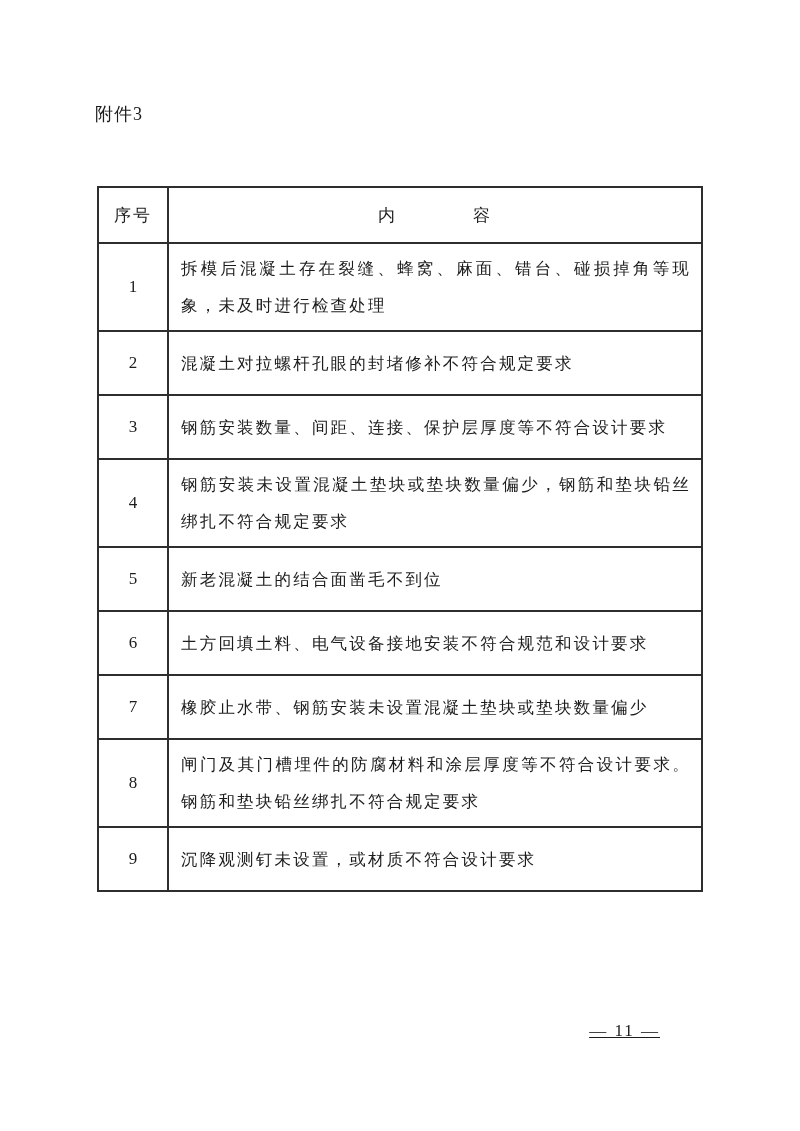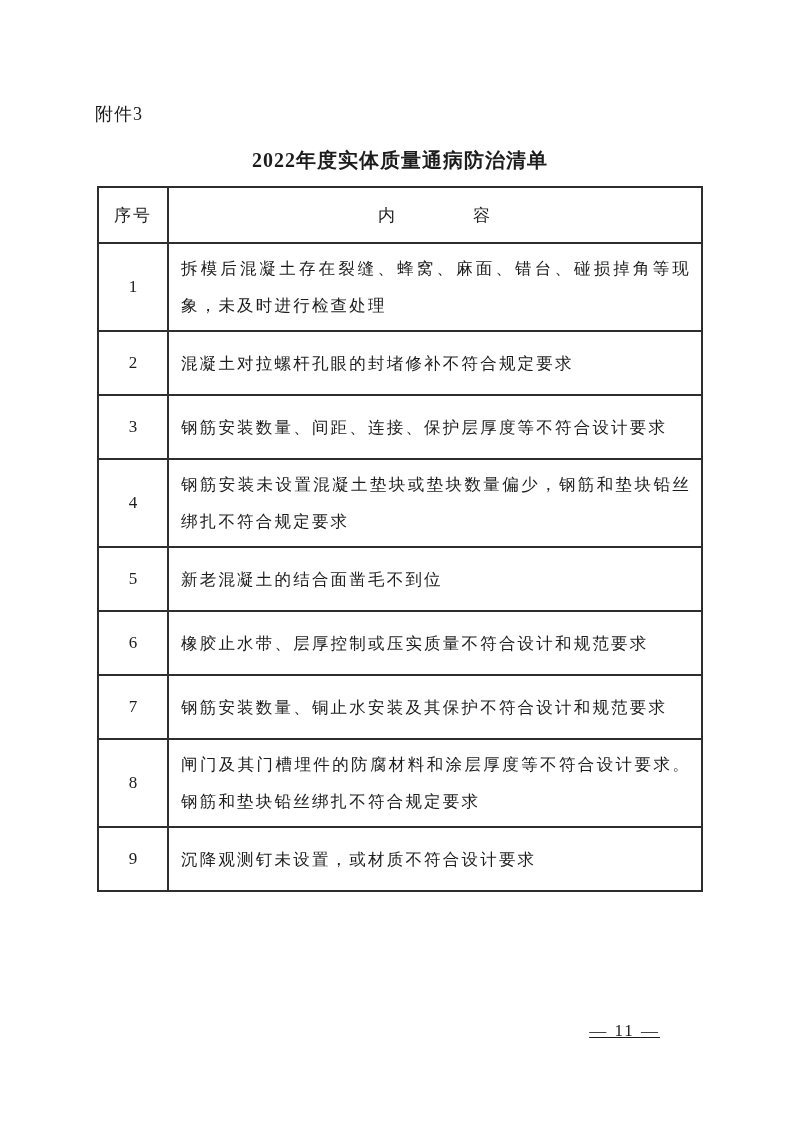--- a/index.html
+++ b/index.html
@@ -76,21 +76,20 @@
     text-decoration: underline;
   }
 </style>
 </head>
 <body>
 
 <div class="page">
 
   <div class="attachment-label">附件3</div>
 
-  <div class="doc-title">2022年度实体质量通病防治清单</div>
 
   <table class="issues-table">
     <colgroup>
       <col class="col-no">
       <col class="col-content">
     </colgroup>
     <thead>
       <tr>
         <th>序号</th>
         <th>内　　　　容</th>
@@ -112,25 +111,25 @@
       <tr>
         <td class="cell-no">4</td>
         <td class="cell-content">钢筋安装未设置混凝土垫块或垫块数量偏少，钢筋和垫块铅丝绑扎不符合规定要求</td>
       </tr>
       <tr>
         <td class="cell-no">5</td>
         <td class="cell-content">新老混凝土的结合面凿毛不到位</td>
       </tr>
       <tr>
         <td class="cell-no">6</td>
-        <td class="cell-content">橡胶止水带、层厚控制或压实质量不符合设计和规范要求</td>
+        <td class="cell-content">土方回填土料、电气设备接地安装不符合规范和设计要求</td>
       </tr>
       <tr>
         <td class="cell-no">7</td>
-        <td class="cell-content">钢筋安装数量、铜止水安装及其保护不符合设计和规范要求</td>
+        <td class="cell-content">橡胶止水带、钢筋安装未设置混凝土垫块或垫块数量偏少</td>
       </tr>
       <tr>
         <td class="cell-no">8</td>
         <td class="cell-content">闸门及其门槽埋件的防腐材料和涂层厚度等不符合设计要求。钢筋和垫块铅丝绑扎不符合规定要求</td>
       </tr>
       <tr>
         <td class="cell-no">9</td>
         <td class="cell-content">沉降观测钉未设置，或材质不符合设计要求</td>
       </tr>
     </tbody>

